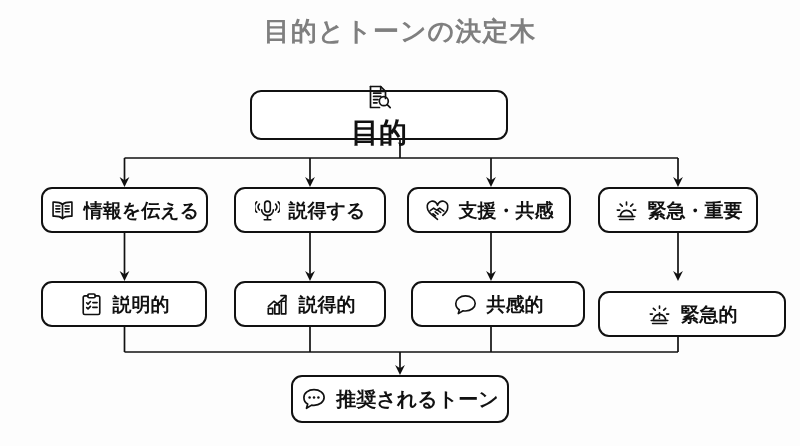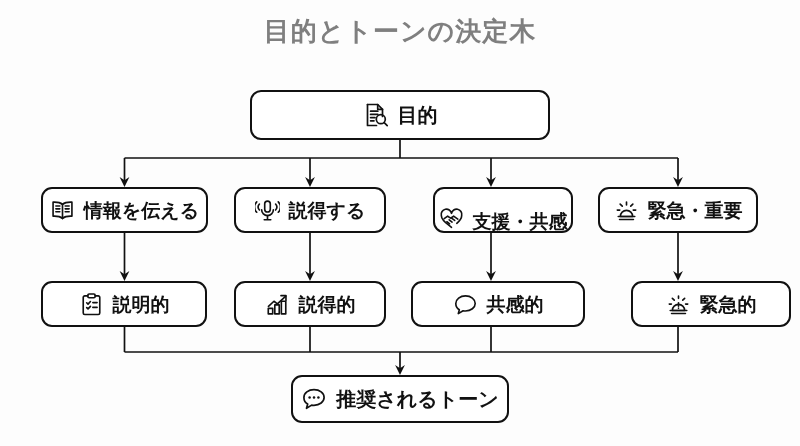--- a/index.html
+++ b/index.html
@@ -60,44 +60,45 @@
     flex: 0 0 auto;
   }
   .node .lbl {
     display: inline-block;
     line-height: 1;
   }
   
   .node.root {
     left: 250px;
     top: 90px;
-    width: 300px;
+    width: 258px;
     height: 50px;
-    font-size: 20px;
+    font-size: 28px;
+    flex-direction: column;
   }
   
   .node.r2 {
     top: 187px;
     height: 46px;
     font-size: 19px;
   }
   .node.r2.c0 { left: 41px;  width: 167px; }
   .node.r2.c1 { left: 234px; width: 152px; }
-  .node.r2.c2 { left: 433px; width: 140px; align-items: flex-end; }
+  .node.r2.c2 { left: 407px; width: 164px; }
   .node.r2.c3 { left: 598px; width: 160px; }
   
   .node.r3 {
     top: 281px;
     height: 46px;
     font-size: 19px;
   }
   .node.r3.c0 { left: 41px;  width: 166px; }
   .node.r3.c1 { left: 234px; width: 152px; }
   .node.r3.c2 { left: 411px; width: 174px; }
-  .node.r3.c3 { left: 631px; width: 160px; }
+  .node.r3.c3 { left: 598px; width: 188px; margin-top: 10px; }
   
   .node.leaf {
     left: 291px;
     top: 375px;
     width: 218px;
     height: 48px;
     font-size: 20px;
   }
   svg.glyph { display: block; }
   svg.glyph * {

